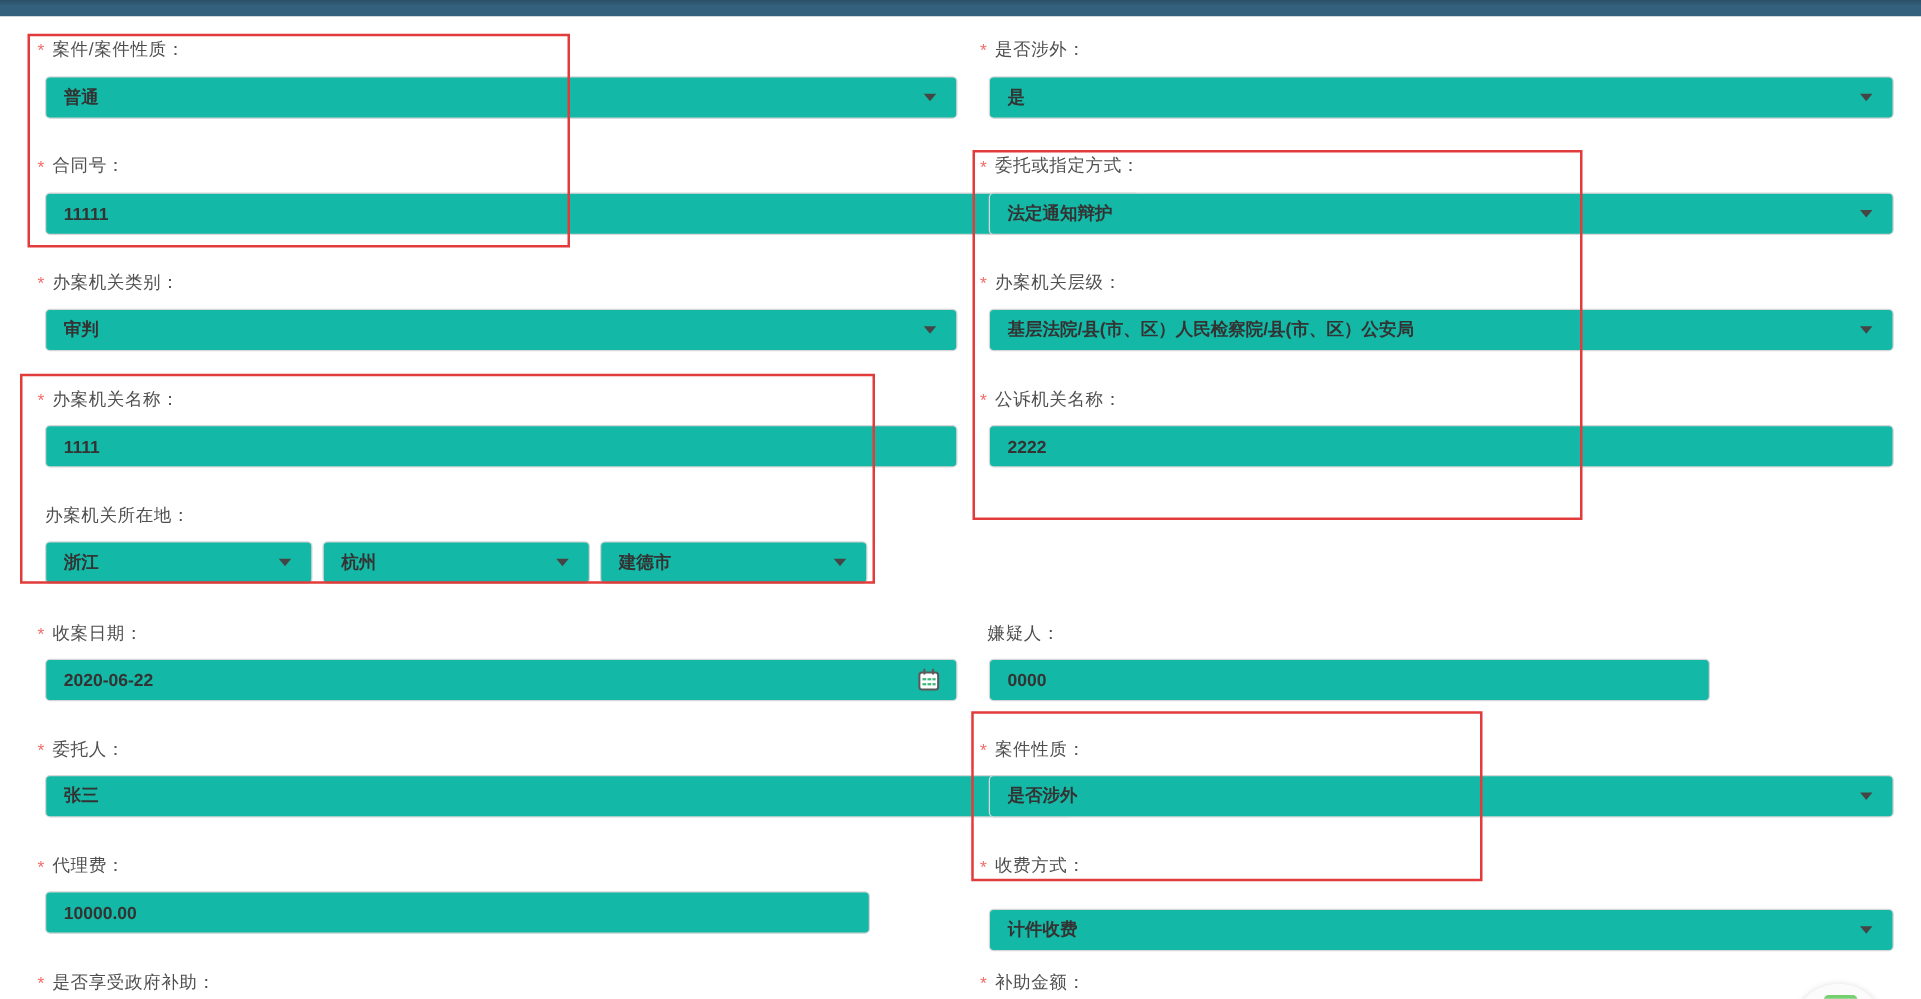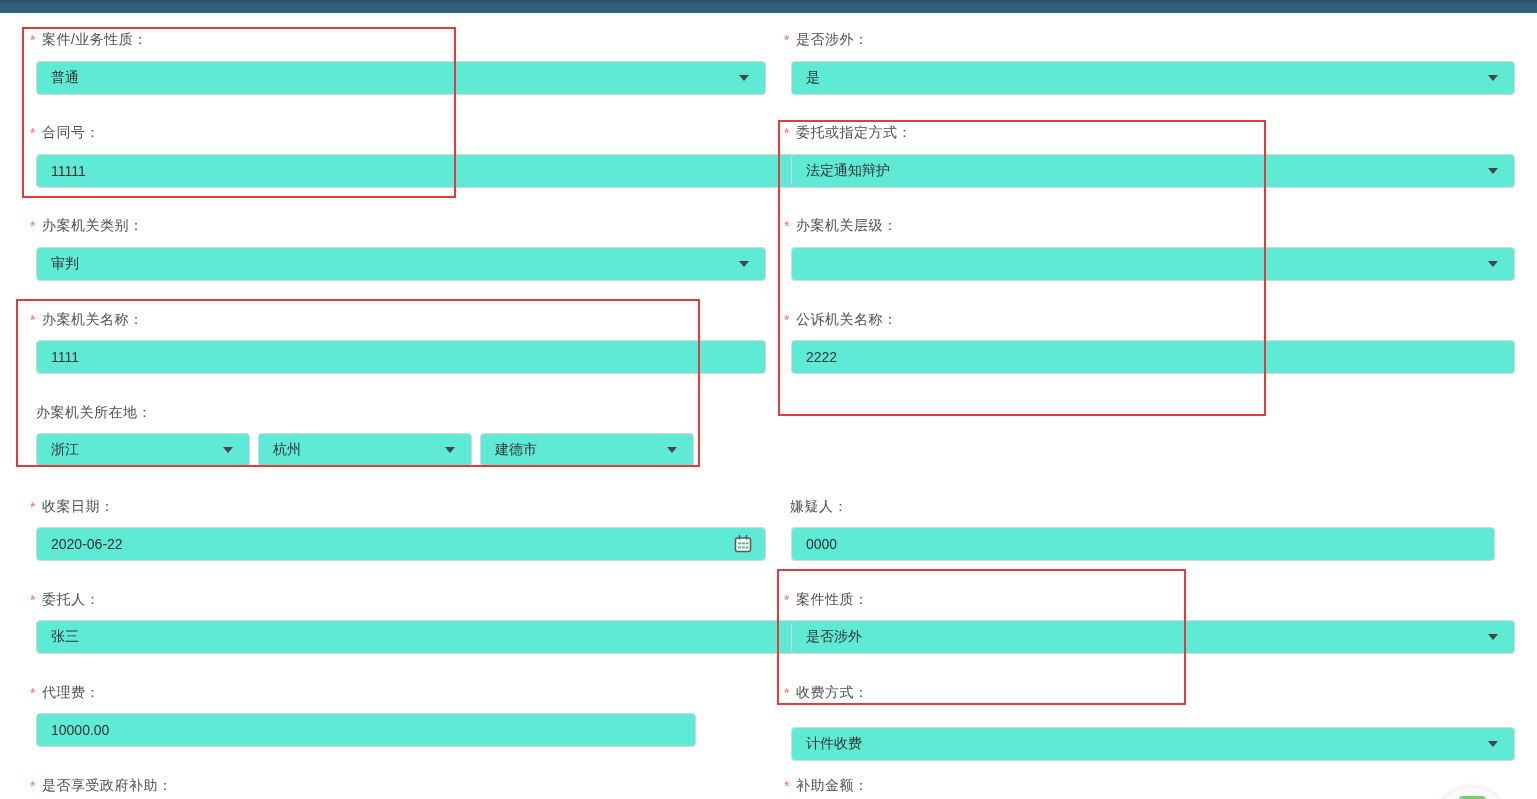--- a/index.html
+++ b/index.html
@@ -14,23 +14,23 @@
   }
   .fg{position:absolute;}
   .lbl{
     display:flex;align-items:center;height:20px;
     font-size:14px;color:#4f4f4f;white-space:nowrap;letter-spacing:.5px;
   }
   .req{color:#f56c6c;font-size:14px;margin-right:6px;}
   .noreq .lbl{margin-left:6px;}
   .ctl{
     position:absolute;height:34px;box-sizing:border-box;
-    border:1px solid #d6d6d6;border-radius:4px;background:#5eead4;
+    border:1px solid #d6d6d6;border-radius:4px;background:#14b8a6;
     display:flex;align-items:center;padding:0 30px 0 14px;
-    font-size:14px;color:#333;white-space:nowrap;overflow:hidden;
+    font-size:14px;color:#333;white-space:nowrap;overflow:hidden;font-weight:bold;
   }
   .ctl .val{overflow:hidden;text-overflow:ellipsis;}
   .caret{
     position:absolute;right:16px;top:50%;transform:translateY(-50%);
     width:0;height:0;border-left:5px solid transparent;border-right:5px solid transparent;
     border-top:6px solid #454545;
   }
   .cal{
     position:absolute;right:13px;top:50%;transform:translateY(-50%);
     width:18px;height:19px;
@@ -50,21 +50,21 @@
   }
 </style>
 </head>
 <body>
 
 <div class="topbar"></div>
 
 <div class="fg" style="left:30px;top:30px">
   <div class="lbl">
     <span class="req">*</span>
-    <span>案件/业务性质：</span>
+    <span>案件/案件性质：</span>
   </div>
 </div>
 <div class="ctl" style="left:36px;top:61px;width:730px">
   <span class="val">普通</span>
   <span class="caret"></span>
 </div>
 
 <div class="fg" style="left:30px;top:123px">
   <div class="lbl">
     <span class="req">*</span>
@@ -186,39 +186,40 @@
   <span class="caret"></span>
 </div>
 
 <div class="fg" style="left:784px;top:216px">
   <div class="lbl">
     <span class="req">*</span>
     <span>办案机关层级：</span>
   </div>
 </div>
 <div class="ctl" style="left:791px;top:247px;width:724px">
+  <span class="val">基层法院/县(市、区）人民检察院/县(市、区）公安局</span>
   <span class="caret"></span>
 </div>
 
 <div class="fg" style="left:784px;top:310px">
   <div class="lbl">
     <span class="req">*</span>
     <span>公诉机关名称：</span>
   </div>
 </div>
 <div class="ctl" style="left:791px;top:340px;width:724px">
   <span class="val">2222</span>
 </div>
 
 <div class="fg noreq" style="left:784px;top:497px">
   <div class="lbl">
     <span>嫌疑人：</span>
   </div>
 </div>
-<div class="ctl" style="left:791px;top:527px;width:704px">
+<div class="ctl" style="left:791px;top:527px;width:577px">
   <span class="val">0000</span>
 </div>
 
 <div class="fg" style="left:784px;top:590px">
   <div class="lbl">
     <span class="req">*</span>
     <span>案件性质：</span>
   </div>
 </div>
 <div class="ctl" style="left:791px;top:620px;width:724px">

